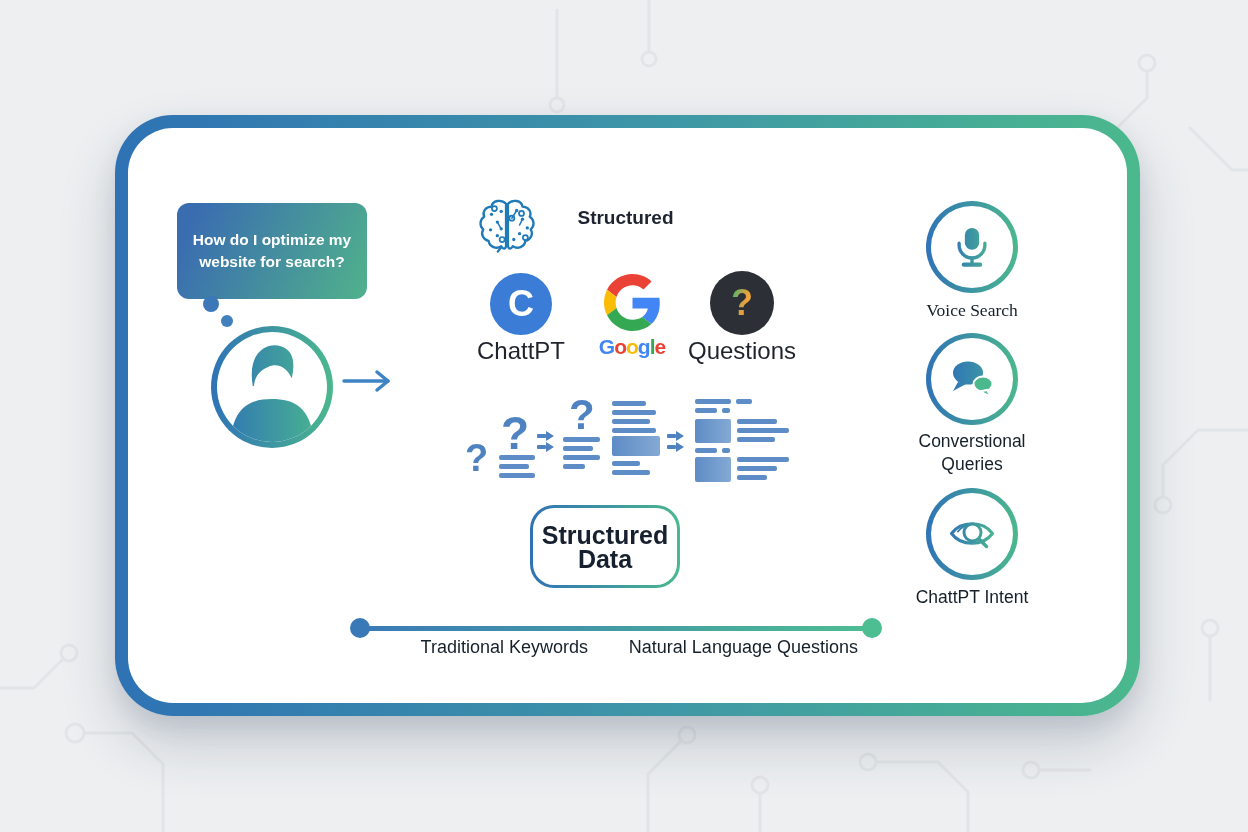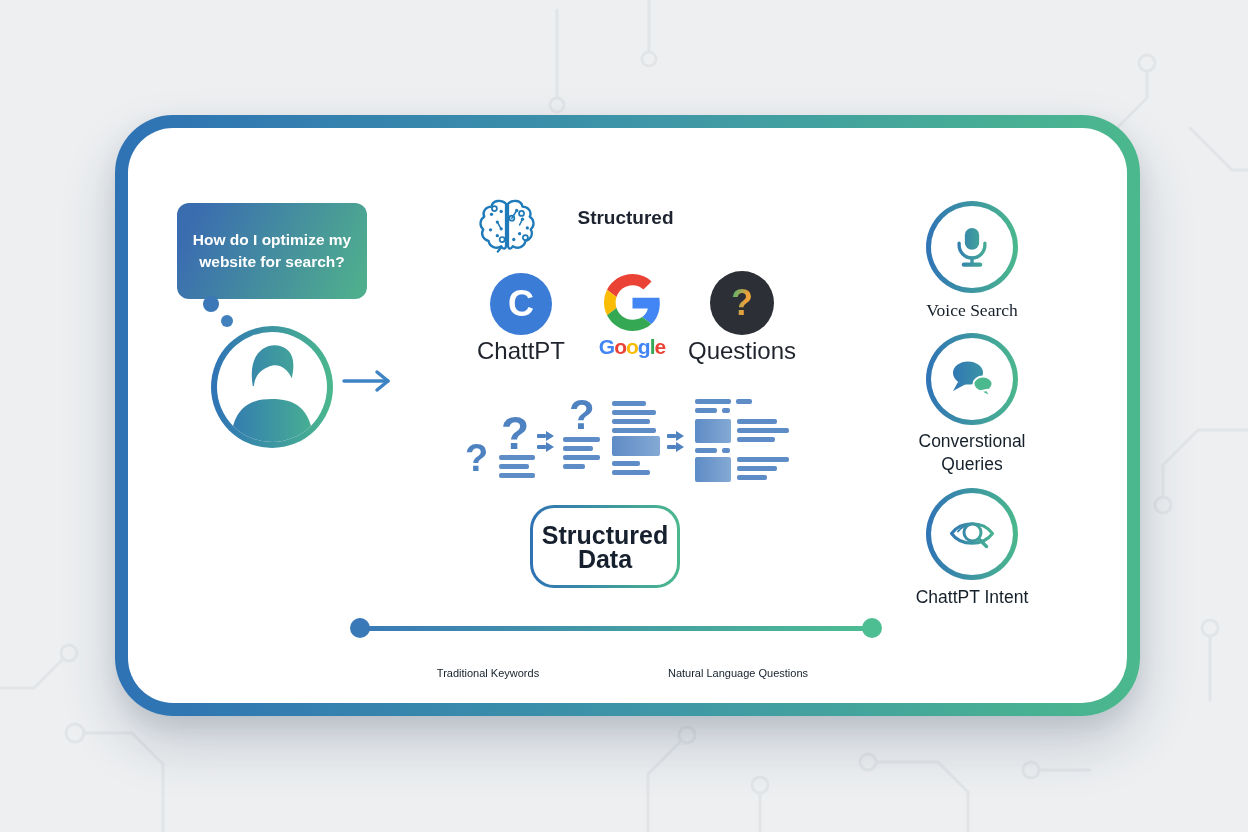--- a/index.html
+++ b/index.html
@@ -95,21 +95,21 @@
   }
 
   
   .spectrum-line {
     position:absolute; left:245px; top:511px; width:512px; height:5px; border-radius:3px;
     background:linear-gradient(90deg,#3a79b7,#4dbd92);
   }
   .spectrum-dot { position:absolute; top:503px; width:20px; height:20px; border-radius:50%; }
   .dot-left { left:235px; background:#3a79b7; }
   .dot-right { left:747px; background:#4dbd92; }
-  .spectrum-label { position:absolute; top:552px; text-align:center; font-size:11px; color:#15202b; }
+  .spectrum-label { position:absolute; top:522px; text-align:right; font-size:18px; color:#15202b; }
   .sp-left { left:273px; width:200px; }
   .sp-right { left:503px; width:240px; }
 
   
   .ring {
     position:absolute; width:92px; height:92px; padding:5px; border-radius:50%;
     background:linear-gradient(90deg,#2f73b6,#4bb88d);
   }
   .ring-inner {
     width:100%; height:100%; border-radius:50%; background:#fff;

